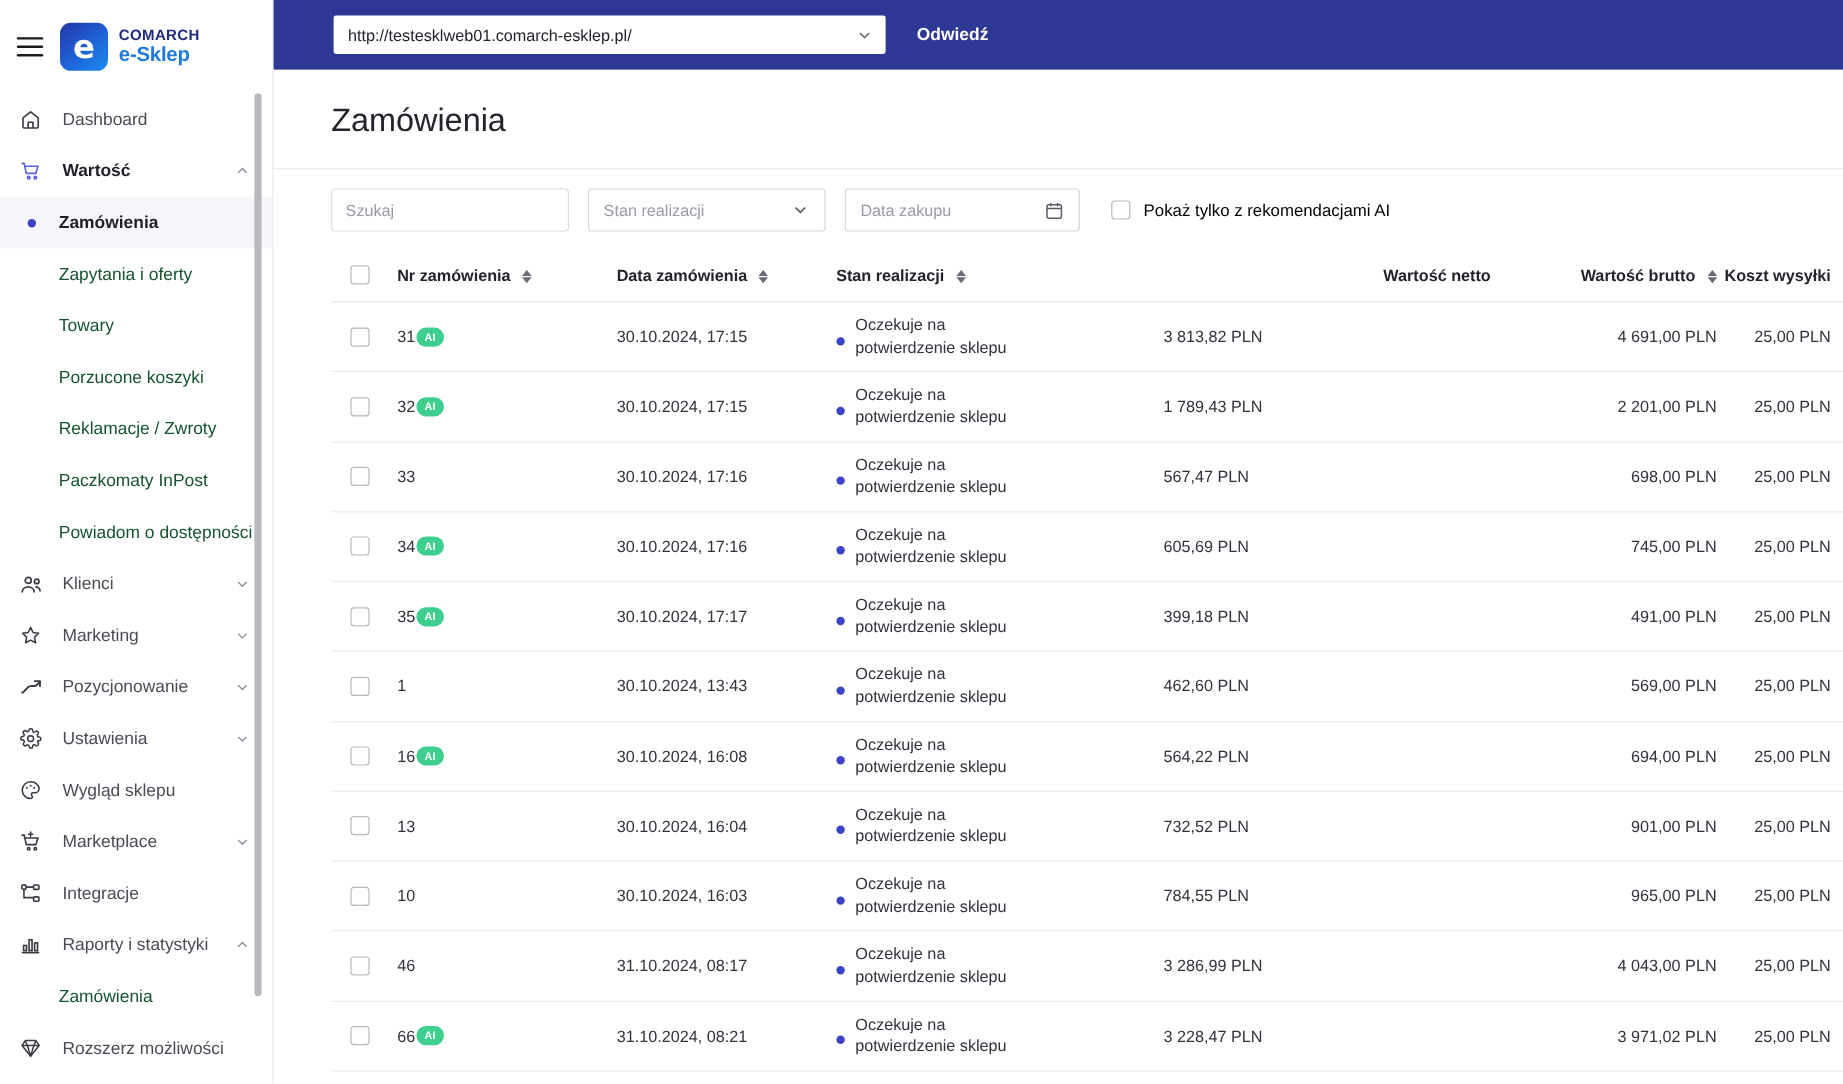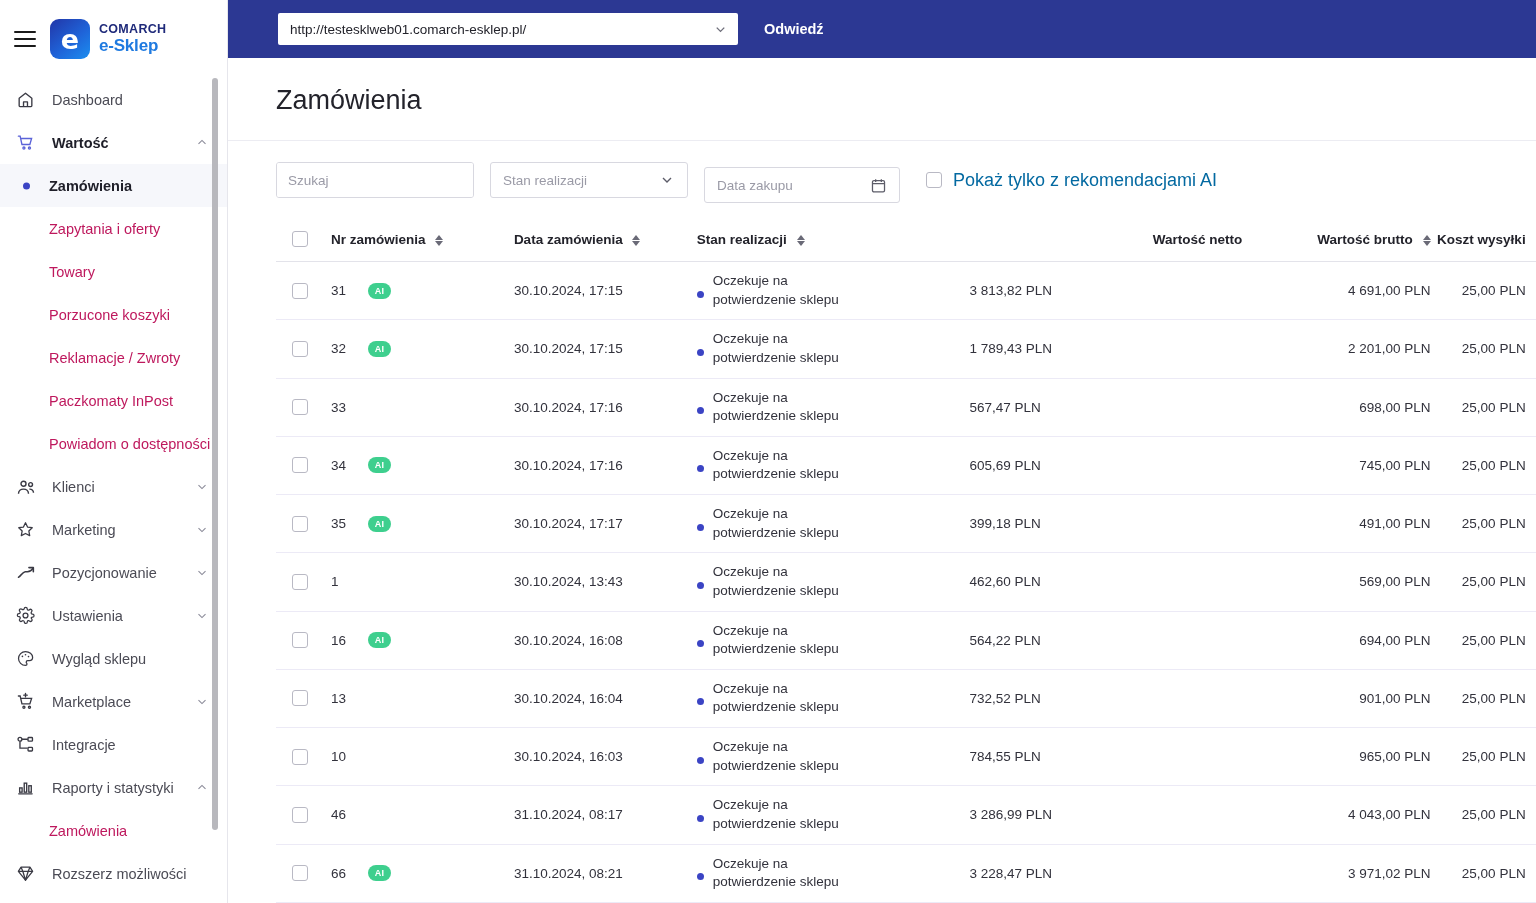--- a/index.html
+++ b/index.html
@@ -46,21 +46,21 @@
     color: #4b4b55; font-size: 14.5px;
     cursor: pointer; position: relative;
   }
   .nav-item .ico {
     width: 24px; height: 20px; margin-right: 12px;
     display: flex; align-items: center; justify-content: flex-start;
     color: #3a3a44; flex: 0 0 24px;
   }
   .nav-item .lbl { flex: 1 1 auto; white-space: nowrap; }
   .nav-item .chev { width: 14px; color: #8b8b99; display: flex; align-items: center; justify-content: center; }
-  .nav-item.sub { padding-left: 49px; font-size: 14.5px; color: #be185d; }
+  .nav-item.sub { padding-left: 49px; font-size: 14.5px; color: #14532d; }
   .nav-item.active-parent .lbl { color: #1e1e28; font-weight: bold; }
   .nav-item.active {
     background: #f6f7fb;
     font-weight: bold; color: #1e1e28;
   }
   .nav-item.active .dot-marker {
     position: absolute; left: 23px; top: 50%; transform: translateY(-50%);
     width: 7px; height: 7px; border-radius: 50%; background: #3b44c4;
   }
   svg { display: block; }
@@ -114,28 +114,28 @@
     font-size: 13.5px; color: #3a3a44; font-family: "Liberation Sans", sans-serif;
   }
   .search-box input::placeholder { color: #9a9aa6; }
   .select-box, .date-box {
     height: 36px; border: 1px solid #d8d8e0; border-radius: 3px;
     display: flex; align-items: center; justify-content: space-between;
     padding: 0 12px; background: #fff; cursor: pointer;
     font-size: 13.5px; color: #9a9aa6;
   }
   .select-box { width: 198px; }
-  .date-box { width: 196px; margin-top: 10px; }
+  .date-box { width: 196px; }
   .select-box .chev, .date-box .cal { color: #5c5c68; display: flex; align-items: center; }
   .ai-check { display: flex; align-items: center; gap: 11px; margin-left: 10px; cursor: pointer; }
   .cbox {
     width: 16px; height: 16px; border: 1.5px solid #b9b9c4;
     border-radius: 3px; background: #fff; flex: 0 0 16px;
   }
-  .ai-check .txt { font-size: 18px; color: #0369a1; white-space: nowrap; }
+  .ai-check .txt { font-size: 14px; color: #000000; white-space: nowrap; }
 
   
   .table-wrap { padding-left: 48px; }
   table { width: 1440px; border-collapse: collapse; table-layout: fixed; }
   thead th {
     text-align: left; font-size: 13.5px; font-weight: bold; color: #23232b;
     padding: 12px 0 14px 0; border-bottom: 1px solid #e3e3ea;
     white-space: nowrap; vertical-align: middle;
   }
   .sorter { display: inline-flex; flex-direction: column; gap: 1px; margin-left: 6px; vertical-align: middle; position: relative; top: 1px; }
@@ -153,21 +153,21 @@
   .c-netto { width: 258px; text-align: left; }
   .c-brutto { width: 178px; text-align: right; }
   .c-koszt { width: 90px; text-align: right; }
   .c-tel { width: 180px; padding-left: 12px !important; }
   thead .c-netto, thead .c-brutto, thead .c-koszt { text-align: right; }
   thead .c-tel { text-align: left; }
   .rowcb {
     width: 16px; height: 16px; border: 1.5px solid #b9b9c4;
     border-radius: 3px; background: #fff; display: block;
   }
-  .nrcell { display: flex; align-items: center; gap: 22px; }
+  .nrcell { display: flex; align-items: center; gap: 1px; }
   .ai-badge {
     display: inline-flex; align-items: center; justify-content: center;
     width: 23px; height: 16px; border-radius: 9px;
     background: #3ecf8e; color: #fff; font-size: 9px; font-weight: bold;
     letter-spacing: .3px;
   }
   .stan { display: flex; align-items: center; gap: 9px; }
   .stan .sdot {
     width: 7px; height: 7px; border-radius: 50%; background: #3b44c4;
     flex: 0 0 7px; margin-top: 7px;

